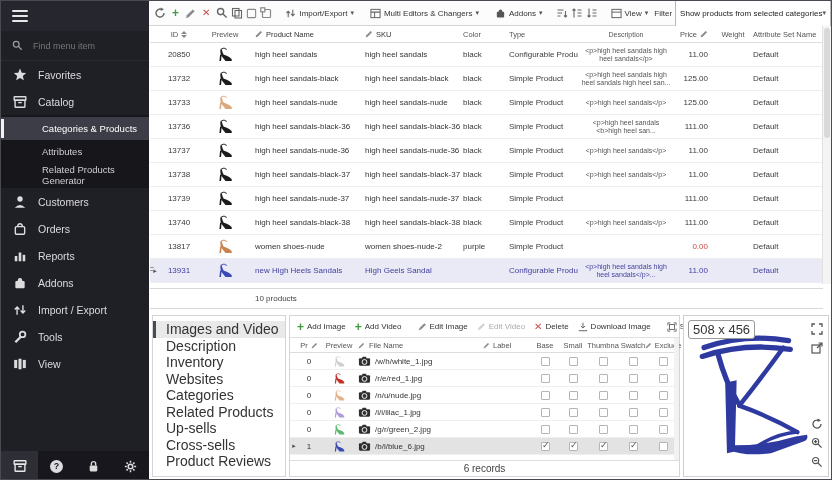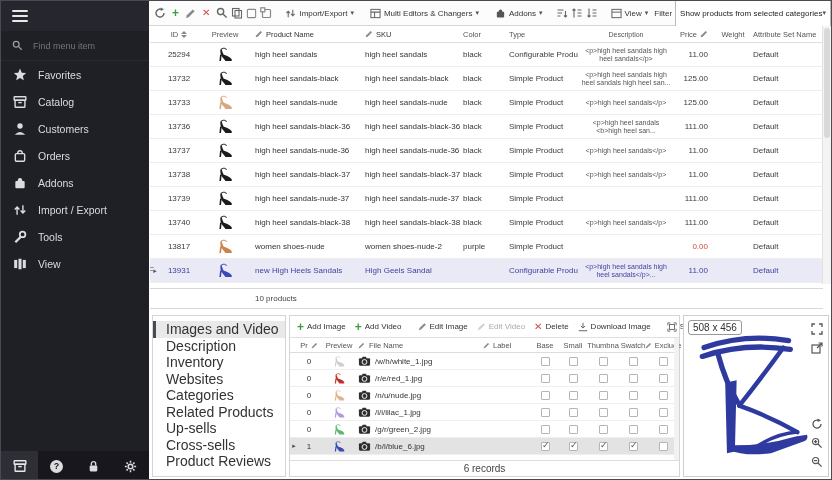--- a/index.html
+++ b/index.html
@@ -94,21 +94,21 @@
   .d-label{width:48px;}
   .d-chk{width:28px;display:flex;justify-content:center;}
   .d-chk2{width:32px;display:flex;justify-content:center;}
   .cb{width:9px;height:9px;border:1px solid #b5b5b5;border-radius:1px;background:#fff;position:relative;}
   .cb.on::after{content:"\2713";position:absolute;left:0.5px;top:-2.5px;font-size:9px;color:#555;}
   .d-status{height:16px;border-top:1px solid #ddd;display:flex;align-items:center;justify-content:center;font-size:10px;color:#444;}
   .dscroll{position:absolute;right:0;top:0;bottom:0;width:5px;background:#f2f2f2;}
 
   
   .pv{width:146px;margin:2px 2px 2px 0;border:1px solid #cfcfcf;position:relative;background:#fff;overflow:hidden;}
-  .size-badge{position:absolute;top:4px;left:4px;border:1px solid #9a9a9a;border-radius:3px;padding:1px 4px;font-size:10px;background:#fff;color:#333;z-index:2;}
+  .size-badge{position:absolute;top:4px;left:4px;border:1px solid #9a9a9a;border-radius:3px;padding:1px 4px;font-size:13px;background:#fff;color:#333;z-index:2;}
   .pv-ic{position:absolute;z-index:2;}
   .pv-img{position:absolute;inset:0;display:flex;align-items:center;justify-content:center;}
 </style>
 </head>
 <body>
 
 <svg width="0" height="0" style="position:absolute">
   <defs>
     <g id="shoe">
       <path fill="currentColor" d="M4.8 4.5 L6.6 4.5 Q7.6 9 9.2 12 L14.5 14 Q19 15.5 20.8 18.8 L20.8 21 L12 21 Q8 16.2 5.6 13 Q4.2 8.5 4.8 4.5 Z"></path>
@@ -165,20 +165,31 @@
       <span class="icon">
         <svg width="14" height="14" viewBox="0 0 12 12" fill="none" stroke="#dcdcdf" stroke-width="1.2">
             <rect x="1" y="1.5" width="10" height="3" rx="0.5"></rect>
             <rect x="1.8" y="4.5" width="8.4" height="6" rx="0.5"></rect>
             <path d="M4.5 6.5 h3"></path>
           </svg>
       </span>
       <span>Catalog</span>
     </div>
 
+    <div class="sb-sub-wrap">
+      <div class="sb-sub selected">
+        <span>Categories &amp; Products</span>
+      </div>
+      <div class="sb-sub">
+        <span>Attributes</span>
+      </div>
+      <div class="sb-sub">
+        <span>Related Products Generator</span>
+      </div>
+    </div>
 
     <div class="sb-item">
       <span class="icon">
         <svg width="14" height="14" viewBox="0 0 12 12" fill="#dcdcdf">
             <circle cx="6" cy="3.4" r="2.3"></circle>
             <path d="M1.5 11 Q6 6.2 10.5 11 Z"></path>
           </svg>
       </span>
       <span>Customers</span>
     </div>
@@ -186,20 +197,30 @@
     <div class="sb-item">
       <span class="icon">
         <svg width="14" height="14" viewBox="0 0 12 12" fill="none" stroke="#dcdcdf" stroke-width="1.2">
             <rect x="2" y="4" width="8" height="6.5" rx="1"></rect>
             <path d="M4 4 Q4 1.5 6 1.5 Q8 1.5 8 4"></path>
           </svg>
       </span>
       <span>Orders</span>
     </div>
 
+    <div class="sb-item">
+      <span class="icon">
+        <svg width="14" height="14" viewBox="0 0 12 12" fill="#dcdcdf">
+            <rect x="1.5" y="6" width="2.2" height="4.5"></rect>
+            <rect x="4.9" y="3" width="2.2" height="7.5"></rect>
+            <rect x="8.3" y="5" width="2.2" height="5.5"></rect>
+          </svg>
+      </span>
+      <span>Reports</span>
+    </div>
 
     <div class="sb-item">
       <span class="icon">
         <svg width="14" height="14" viewBox="0 0 12 12" fill="#dcdcdf">
             <rect x="2" y="4.2" width="8" height="6.2" rx="1"></rect>
             <circle cx="6" cy="3.6" r="1.9"></circle>
           </svg>
       </span>
       <span>Addons</span>
     </div>
@@ -417,21 +438,21 @@
           </span>
       </div>
       <div class="c c-weight"><span>Weight</span></div>
       <div class="c c-attr"><span>Attribute Set Name</span></div>
     </div>
 
     <div>
 
         <div class="trow">
           <div class="c c-exp"></div>
-          <div class="c c-id">25294</div>
+          <div class="c c-id">20850</div>
           <div class="c c-prev">
             <span class="shoe-wrap" style="color: rgb(28, 28, 28);">
               <svg width="17" height="17" viewBox="0 0 24 24">
                 <use href="#shoe"></use>
               </svg>
             </span>
           </div>
           <div class="c c-name">high heel sandals</div>
           <div class="c c-sku">high heel sandals</div>
           <div class="c c-color">black</div>

